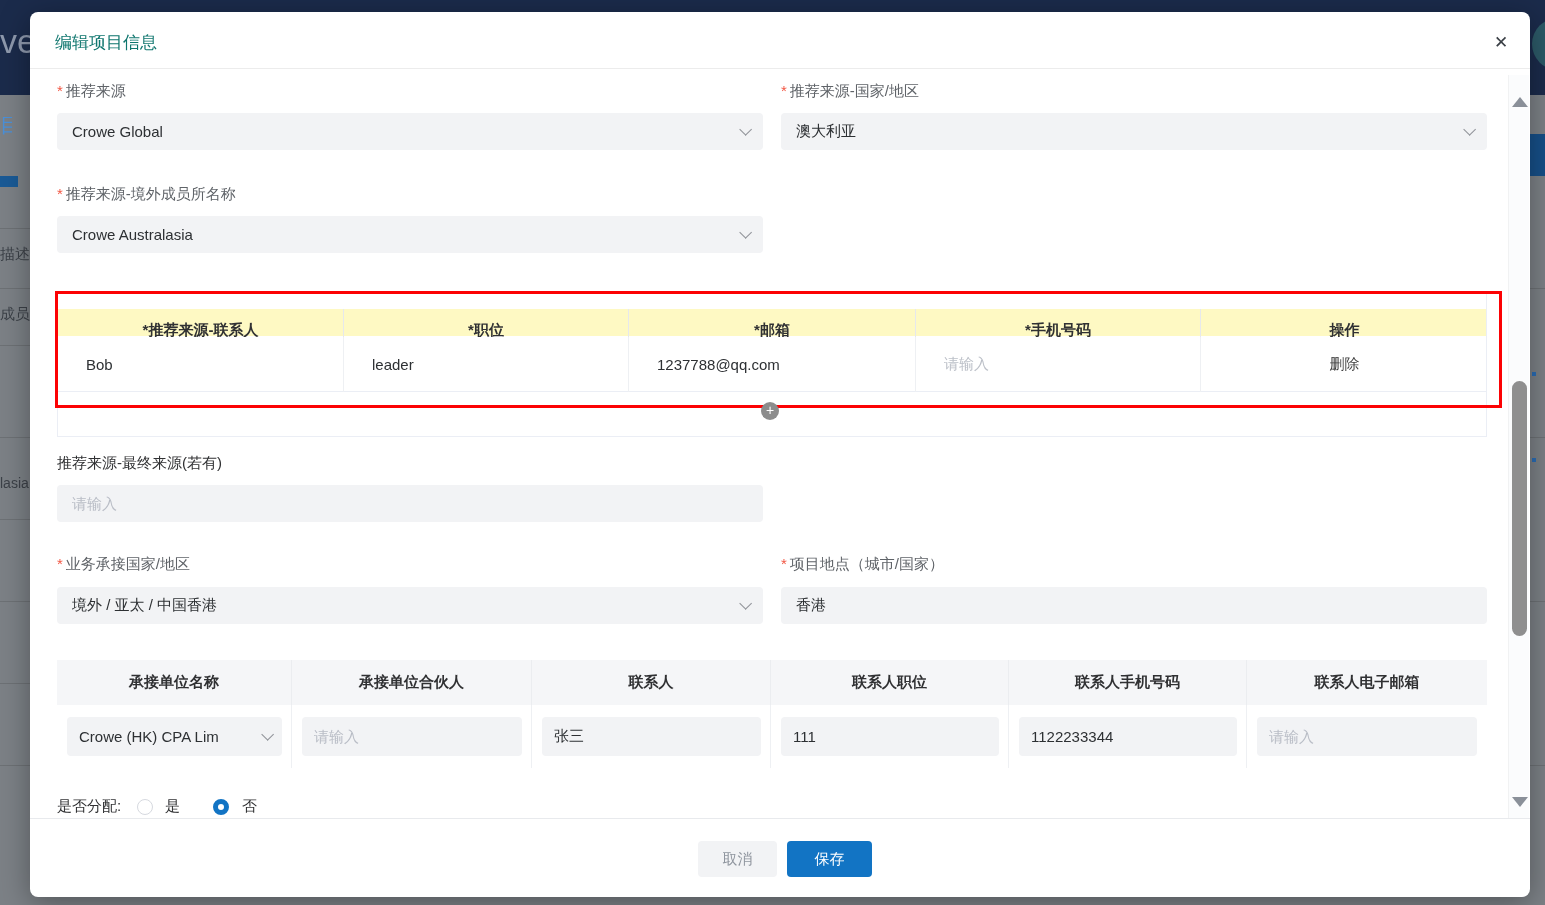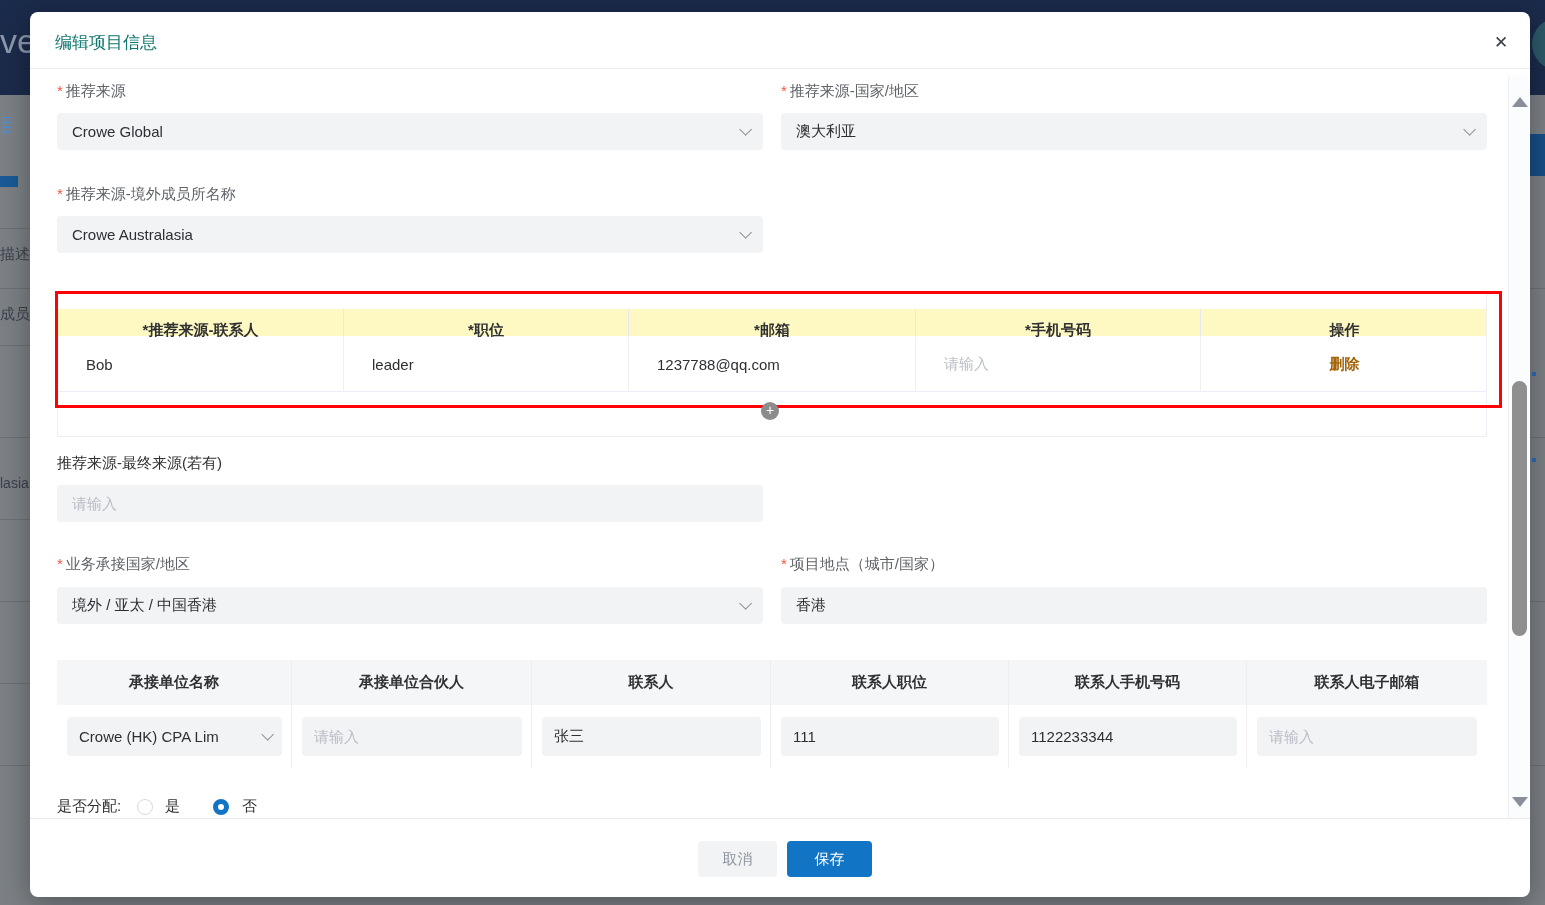--- a/index.html
+++ b/index.html
@@ -50,21 +50,21 @@
   
   .tbl1 { position:absolute; left:27px; top:281px; width:1430px; height:144px; border:1px solid #ebeef5; background:#fff; }
   .t1-head { position:absolute; left:0; top:0; width:100%; height:27px; background:#fef9c3;margin-top:15px; }
   .t1-hcell { position:absolute; top:0; height:43px; display:flex; align-items:center; justify-content:center;
               font-size:15px; font-weight:700; color:#303133; border-right:1px solid #e6e8ec; }
   .t1-row { position:absolute; left:0; top:43px; width:100%; height:55px; border-bottom:1px solid #ebeef5; background:#fff; }
   .t1-cell { position:absolute; top:0; height:55px; display:flex; align-items:center; font-size:15px; color:#2d3033;
              padding-left:28px; border-right:1px solid #eef0f3; }
   .t1-cell.center { justify-content:center; padding-left:0; }
   .t1-cell .ph { color:#bcc0c8; }
-  .del-link { color:#a16207; cursor:pointer;font-weight:bold; }
+  .del-link { color:#404040; cursor:pointer; }
   .red-anno { position:absolute; left:25px; top:279px; width:1447px; height:117px; border:3px solid #fc0204; pointer-events:none; z-index:5; }
   .plus-btn { position:absolute; left:731px; top:390px; width:18px; height:18px; border-radius:50%; background:#8c8c8c;
               color:#fff; font-size:14px; line-height:16px; text-align:center; z-index:6; cursor:pointer; }
 
   
   .tbl2 { position:absolute; left:27px; top:648px; width:1430px; height:108px; border-bottom:1px solid #e4e7ed; background:#ec4899; }
   .t2-hcell { position:absolute; top:0; height:45px; background:#f5f6f8; display:flex; align-items:center; justify-content:center;
               font-size:15px; font-weight:700; color:#303133; border-right:1px solid #ebedf0; }
   .t2-cell { position:absolute; top:45px; height:63px; border-right:1px solid #eef0f3; background:#fff; }
   .t2-inner { position:absolute; left:10px; top:12px; height:39px; background:#f2f3f5; border-radius:4px;

